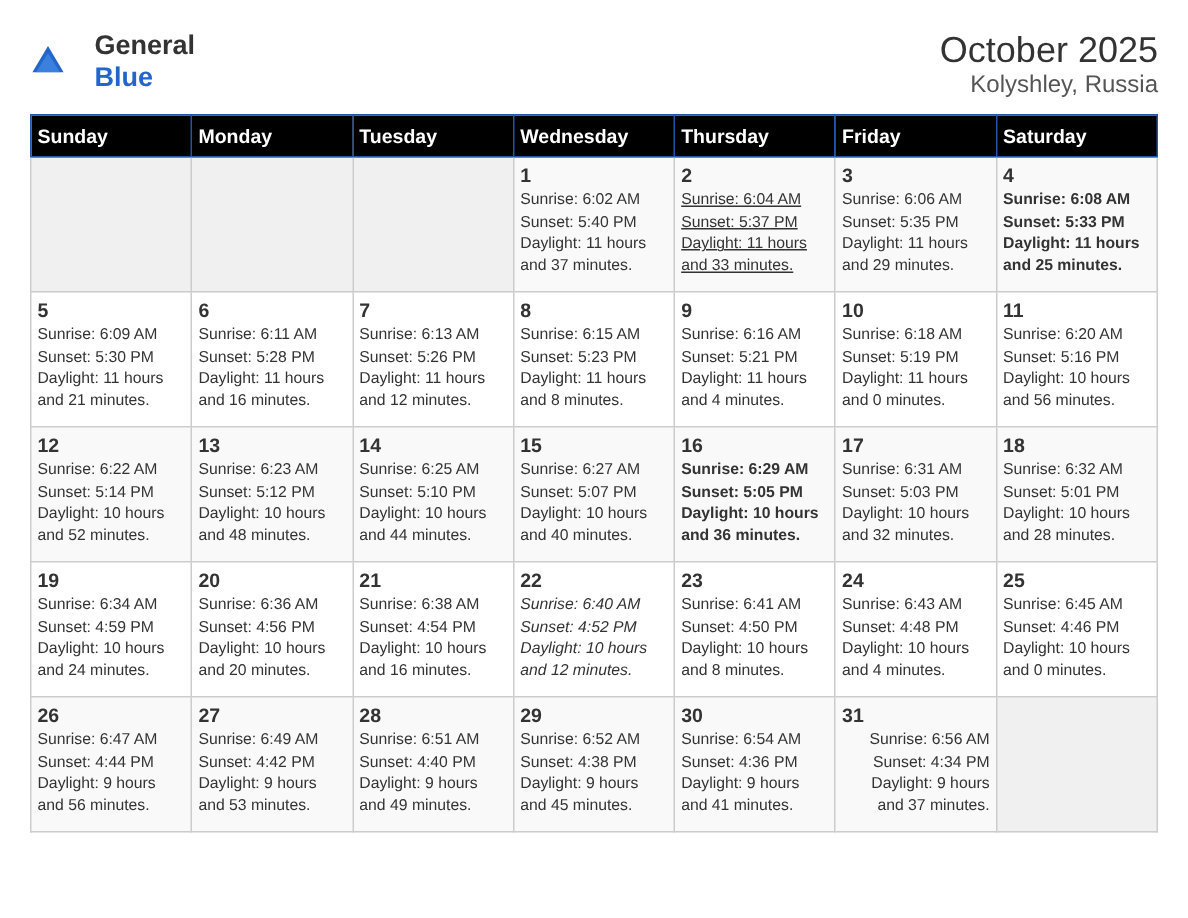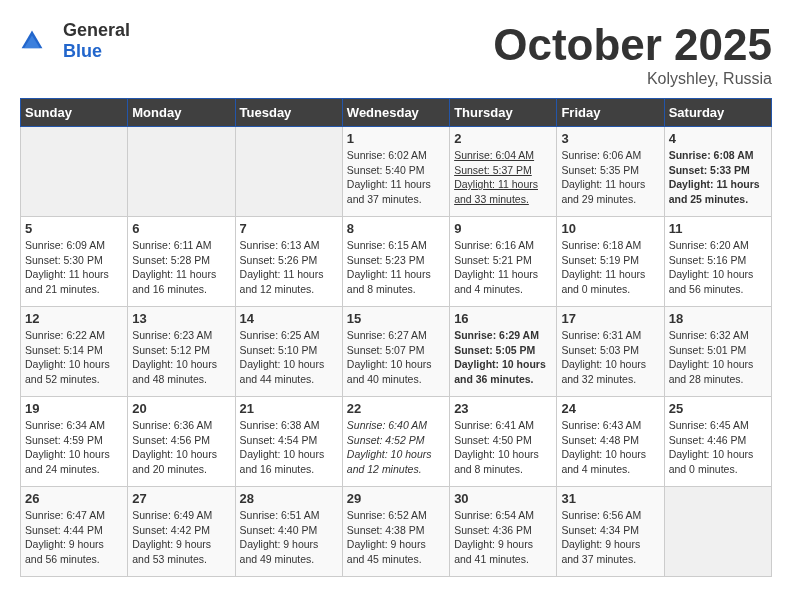--- a/index.html
+++ b/index.html
@@ -32,35 +32,35 @@
       color: #2266cc;
     }
     .logo-icon {
       width: 24px;
       height: 24px;
     }
     .title-area {
       text-align: right;
     }
     .month-title {
-      font-size: 44px;
-      font-weight: bold;
+      font-size: 24px;
+      font-weight: normal;
       color: #333;
     }
     .location-title {
       font-size: 16px;
       color: #555;
     }
     table {
       width: 100%;
       border-collapse: collapse;
       table-layout: fixed;
     }
     thead tr th {
-      background-color: #404040;
+      background-color: #000000;
       color: white;
       font-size: 13px;
       font-weight: bold;
       padding: 6px 4px;
       text-align: left;
       border: 1px solid #2255aa;
     }
     tbody tr td {
       border: 1px solid #ccc;
       vertical-align: top;
@@ -337,21 +337,21 @@
         </td>
         <td>
           <div class="day-number">30</div>
           <div class="day-info" style="white-space: pre-line;">Sunrise: 6:54 AM
 Sunset: 4:36 PM
 Daylight: 9 hours
 and 41 minutes.</div>
         </td>
         <td>
           <div class="day-number">31</div>
-          <div class="day-info" style="white-space: pre-line;">Sunrise: 6:56 AM
+          <div class="day-info" style="white-space: pre-line; text-align: right;">Sunrise: 6:56 AM
 Sunset: 4:34 PM
 Daylight: 9 hours
 and 37 minutes.</div>
         </td>
         <td class="empty-cell"></td>
       </tr>
     </tbody>
 </table>
 
 </body></html>

